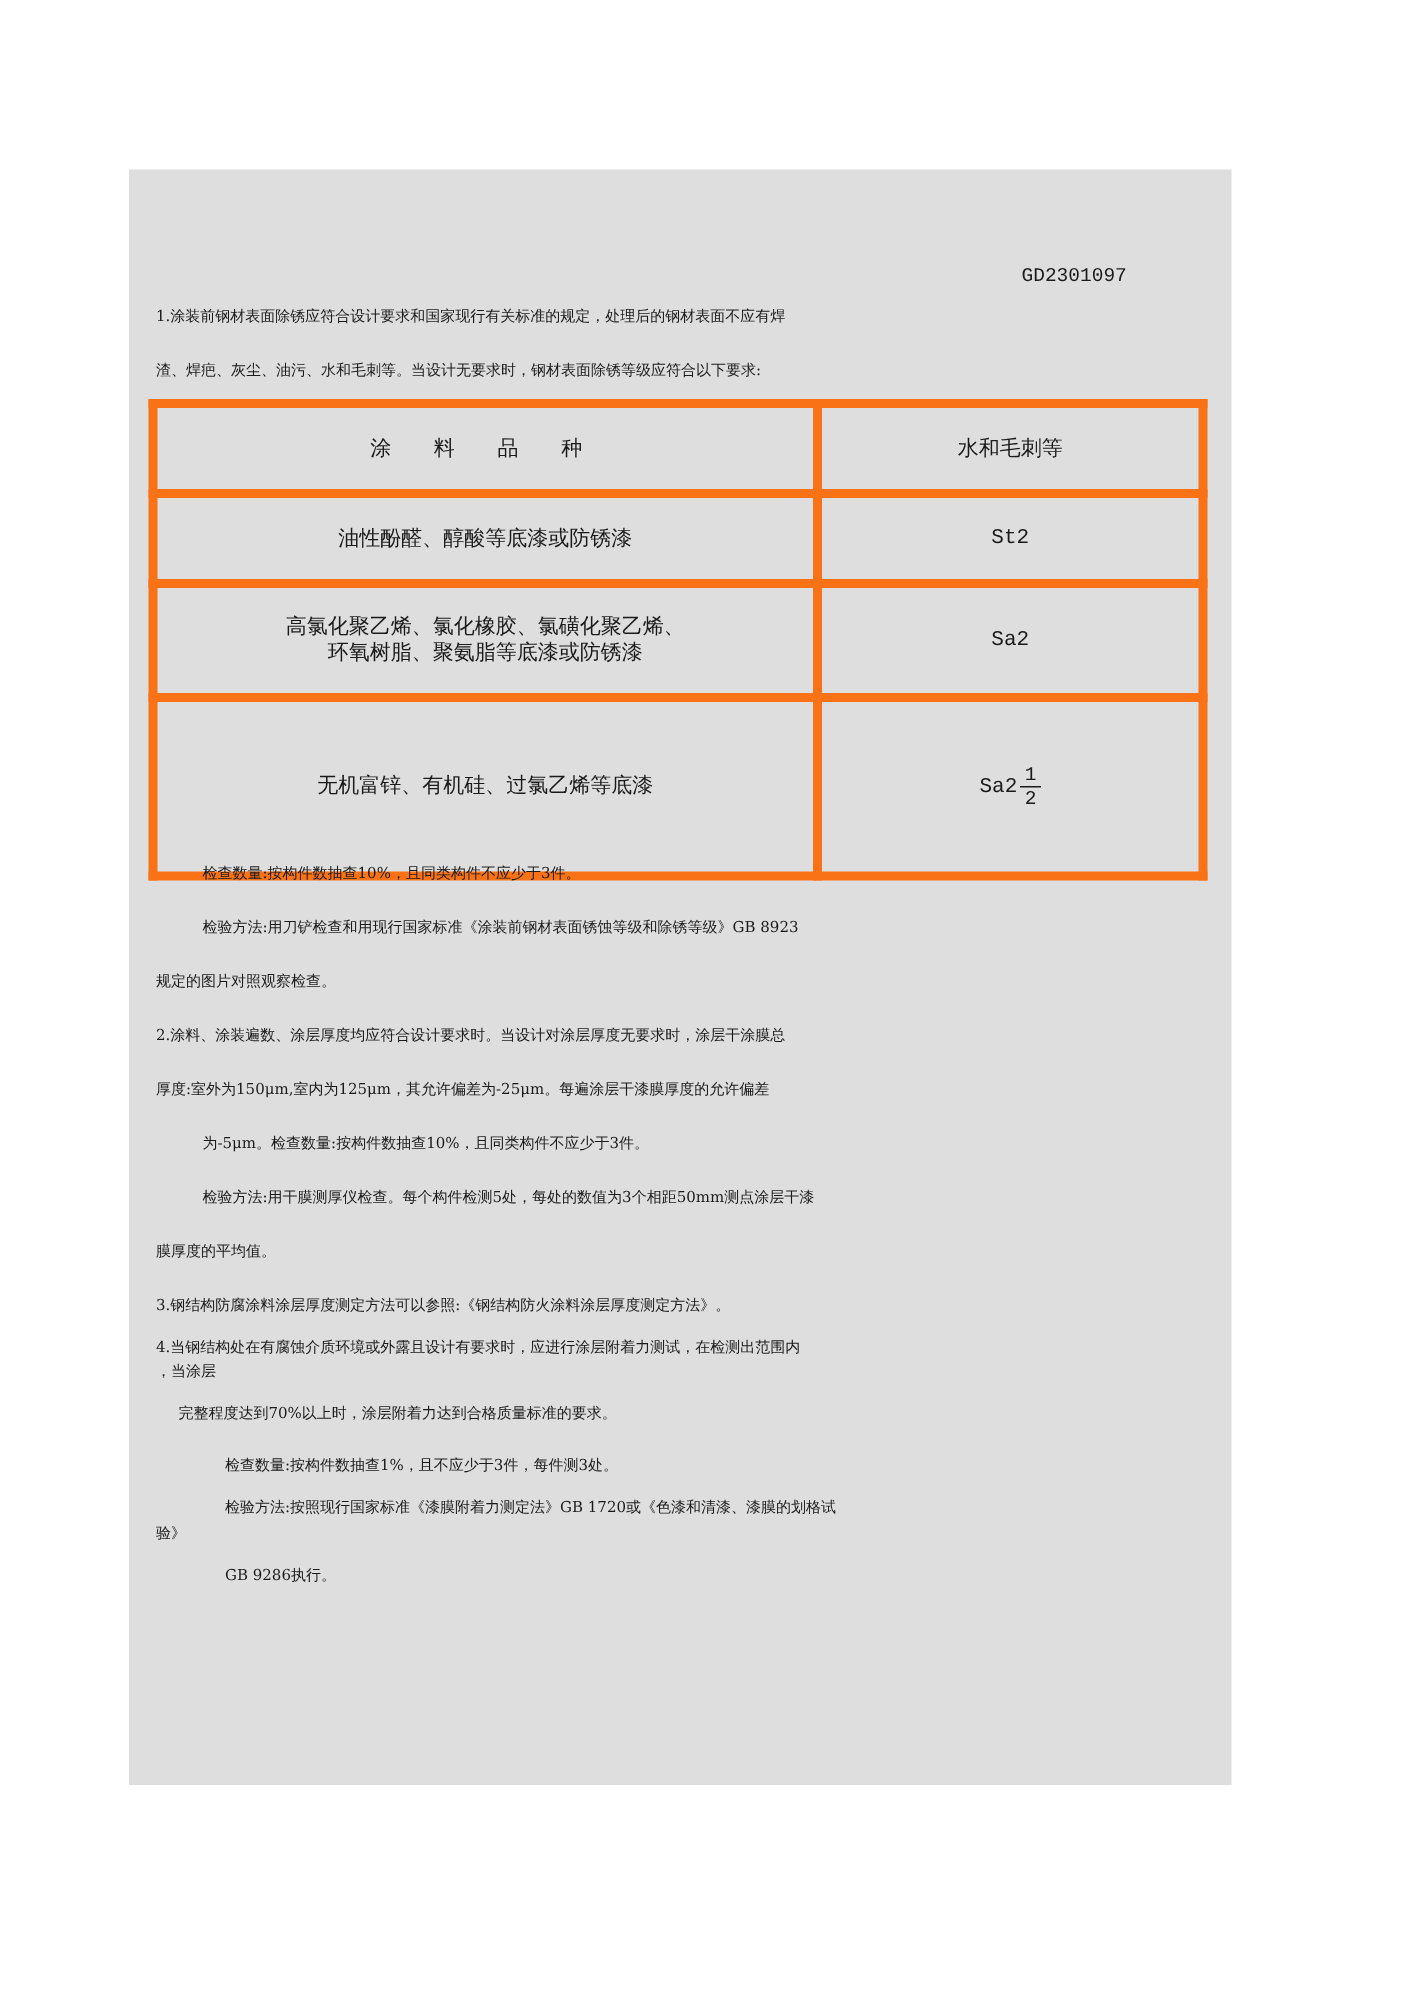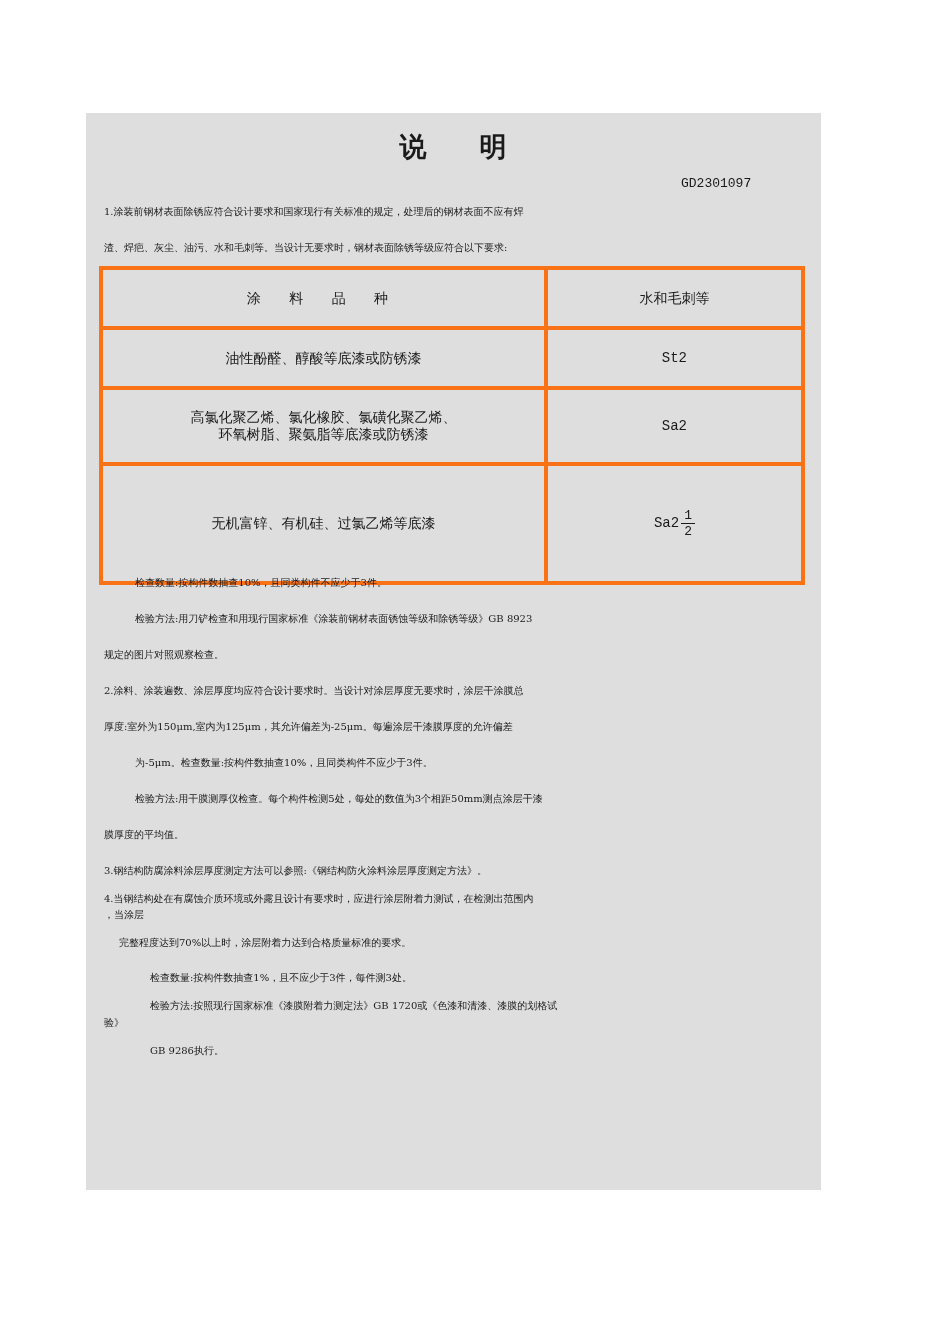--- a/index.html
+++ b/index.html
@@ -23,37 +23,34 @@
       font-size: 13px;
     }
     .line {
       position: absolute; font-size: 10px; white-space: nowrap; line-height: 18px;
     }
     table.grade {
       position: absolute; left: 13px; top: 153px; width: 706px;
       border-collapse: collapse; font-size: 14px;
     }
     table.grade td {
-      border: 4px solid #f97316; text-align: center; vertical-align: middle; padding: 0;
+      border: 6px solid #f97316; text-align: center; vertical-align: middle; padding: 0;
       line-height: 17px;
     }
     table.grade td.c1 { width: 446px; }
     table.grade td.c2 { width: 256px; font-family: "Liberation Mono", "DejaVu Sans Mono", monospace; }
     .hdr1 { letter-spacing: 12px; }
     .frac { display: inline-flex; flex-direction: column; align-items: center; vertical-align: middle; margin-left: 2px; }
     .frac span { display: block; line-height: 15px; font-size: 13px; }
     .frac .num { border-bottom: 1px solid #1a1a1a; padding: 0 3px; }
   </style>
 </head>
 <body>
 
 <div class="panel">
-  <div class="title">
-    <span>说</span><span class="gap"></span><span>明</span>
-  </div>
   <div class="code">GD2301097</div>
 
   <div class="line" style="left:18px; top:90px;">1.涂装前钢材表面除锈应符合设计要求和国家现行有关标准的规定，处理后的钢材表面不应有焊</div>
   <div class="line" style="left:18px; top:126px;">渣、焊疤、灰尘、油污、水和毛刺等。当设计无要求时，钢材表面除锈等级应符合以下要求:</div>
 
   <table class="grade">
     <tbody>
         <tr style="height:60px;">
       <td class="c1 hdr1">涂 料 品 种</td>
       <td class="c2" style="font-family:'DejaVu Serif','Liberation Serif',serif;">水和毛刺等</td>

